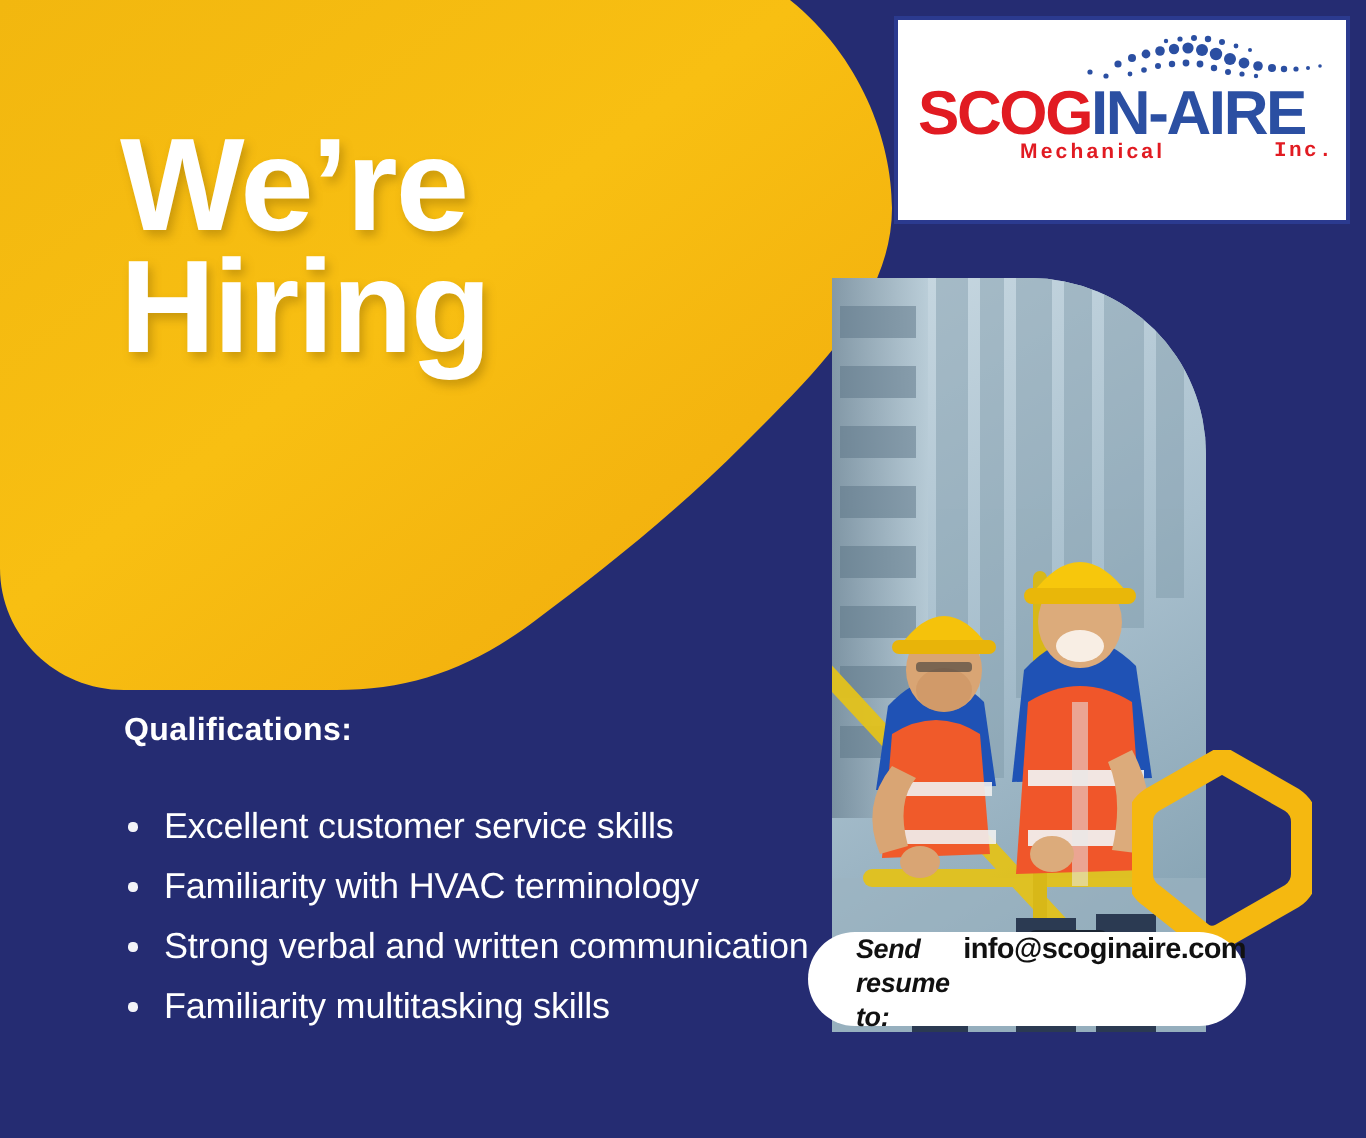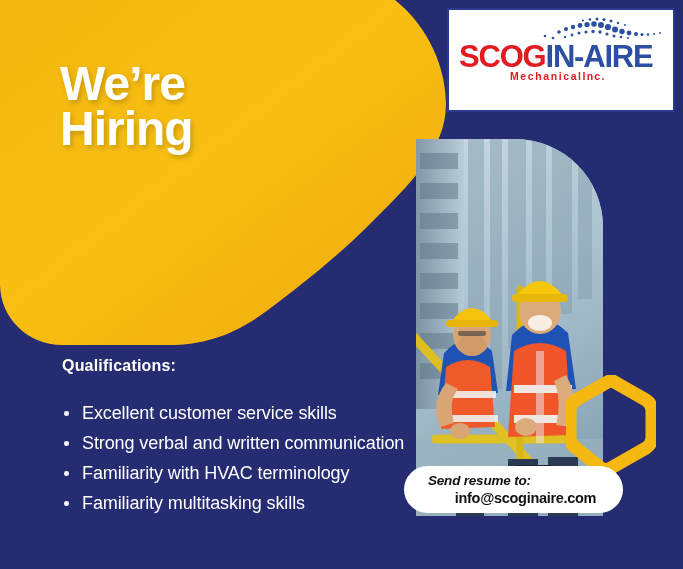--- a/index.html
+++ b/index.html
@@ -23,21 +23,21 @@
     width:470px; height:345px;
   }
   .yellow-blob svg{ display:block; width:470px; height:345px; }
 
   
   .headline{
     position:absolute; left:60px; top:62px;
     width:340px;
     color:#ffffff;
     font-weight:bold;
-    font-size:48px;
+    font-size:66px;
     line-height:0.93;
     letter-spacing:-1px;
     text-shadow:2px 3px 5px rgba(120,85,0,0.35);
   }
   .headline .l2{ display:block; }
 
   
   .job-pill{
     position:absolute; left:52px; top:240px;
     height:48px; padding:0 26px;
@@ -97,28 +97,28 @@
     font-size:31px;
     letter-spacing:-1.2px;
     line-height:34px;
     white-space:nowrap;
   }
   .wm .red{ color:#e11b22; }
   .wm .blue{ color:#2b4fa2; }
   .logo-sub{
     position:absolute; left:38px; top:60px;
     width:180px;
-    display:flex; 
+    display:flex; justify-content:space-between;
     color:#e11b22;
     font-weight:bold;
     font-size:10.5px;
     letter-spacing:1.6px;
     padding-left:23px;
   }
-  .logo-sub .inc{ letter-spacing:1.2px; }
+  .logo-sub .inc{ letter-spacing:1.2px;font-family:Liberation Mono, monospace; }
   .logo-banner{
     position:absolute; left:12px; top:76px;
     width:204px; height:20px;
     background:#2b4fa2;
     border:1.5px solid #6f86c4;
     border-radius:10px;
     display:flex; align-items:center; justify-content:center;
   }
   .logo-banner span{
     color:#ffffff; font-weight:bold;
@@ -140,21 +140,21 @@
     position:absolute; left:566px; top:375px;
     width:90px; height:98px;
   }
 
   
   .contact-card{
     position:absolute; left:404px; top:466px;
     width:219px; height:47px;
     background:#ffffff;
     border-radius:24px;
-    display:flex; flex-direction:column; justify-content:center;
+    display:flex; flex-direction:row; justify-content:center;
     padding-left:24px;
   }
   .contact-card .send-label{
     color:#111111; font-weight:bold; font-style:italic;
     font-size:13.5px; line-height:17px; letter-spacing:-0.2px;
   }
   .contact-card .email{
     color:#111111; font-weight:bold;
     font-size:14.5px; line-height:18px; letter-spacing:-0.3px;text-align:center;
   }
@@ -190,25 +190,25 @@
 
 
   <div class="quals-head">Qualifications:</div>
   <ul class="quals-list">
     <li>
       <span class="bullet"></span>
       <span>Excellent customer service skills</span>
     </li>
     <li>
       <span class="bullet"></span>
-      <span>Strong verbal and written communication</span>
+      <span>Familiarity with HVAC terminology</span>
     </li>
     <li>
       <span class="bullet"></span>
-      <span>Familiarity with HVAC terminology</span>
+      <span>Strong verbal and written communication</span>
     </li>
     <li>
       <span class="bullet"></span>
       <span>Familiarity multitasking skills</span>
     </li>
   </ul>
 
   <div class="logo-card">
     <svg class="logo-dots" width="126" height="28" viewBox="0 0 126 28">
       <g fill="#2b4fa2">

